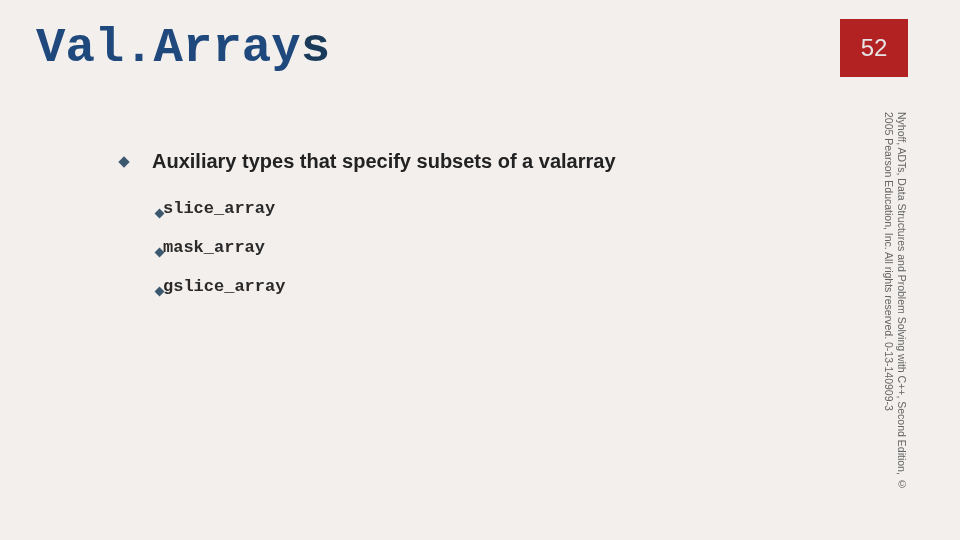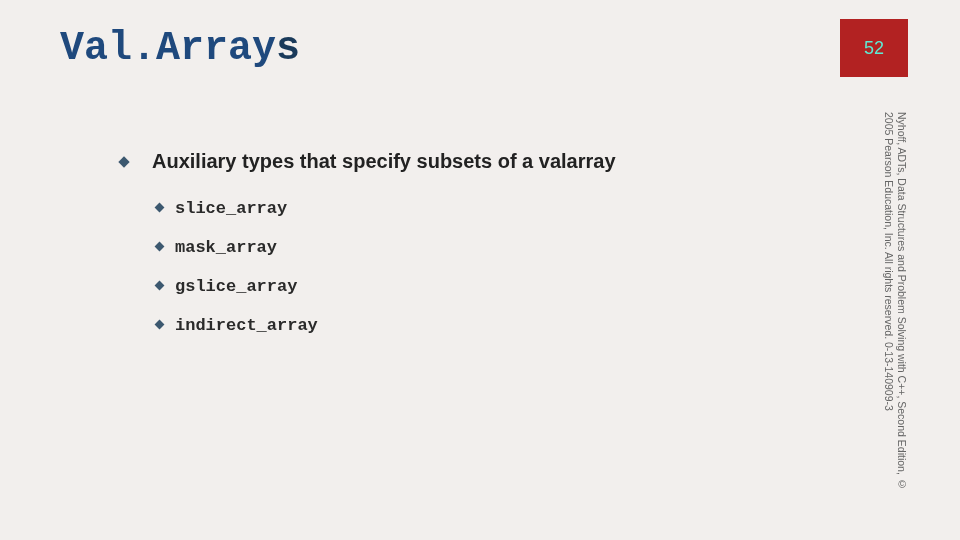--- a/index.html
+++ b/index.html
@@ -11,34 +11,34 @@
   }
   .header {
     display: flex;
     align-items: center;
     justify-content: space-between;
     padding: 0;
     height: 96px;
   }
   .title {
     font-family: "Courier New", Courier, monospace;
-    font-size: 40px;
+    font-size: 49px;
     font-weight: bold;
     color: #1f497d;
-    padding-left: 60px;
+    padding-left: 36px;
   }
   .title .sfx {
     color: #1a3a5a;
   }
   .pagebox {
     width: 68px;
     height: 58px;
     background: #b22222;
-    color: #5eead4;
-    font-size: 18px;
+    color: #e5e5e5;
+    font-size: 24px;
     display: flex;
     align-items: center;
     justify-content: center;
     margin-right: 52px;
     margin-top: 0;
   }
   .slide-body {
     position: absolute;
     top: 150px;
     left: 120px;
@@ -51,22 +51,22 @@
     gap: 24px;
     font-size: 20px;
     font-weight: 600;
     margin-bottom: 26px;
   }
   .sub-list {
     padding-left: 36px;
   }
   .sub-item {
     display: flex;
-    align-items: center;
-    gap: 12px;
+    align-items: flex-end;
+    gap: 0;
     font-family: "Courier New", Courier, monospace;
     font-weight: bold;
     font-size: 17px;
     color: #2a2a2a;
     margin-bottom: 20px;
   }
   .diamond {
     width: 8px;
     height: 8px;
     background: #3c586f;
@@ -118,22 +118,18 @@
       <span>slice_array</span>
     </div>
     <div class="sub-item">
       <span class="diamond"></span>
       <span>mask_array</span>
     </div>
     <div class="sub-item">
       <span class="diamond"></span>
       <span>gslice_array</span>
     </div>
-    <div class="sub-item">
-      <span class="diamond"></span>
-      <span>indirect_array</span>
-    </div>
   </div>
 </div>
 
 <div class="sidetext">
   <span>Nyhoff, ADTs, Data Structures and Problem Solving with C++, Second Edition, © 2005 Pearson Education, Inc. All rights reserved. 0-13-140909-3</span>
 </div>
 
 </body></html>

